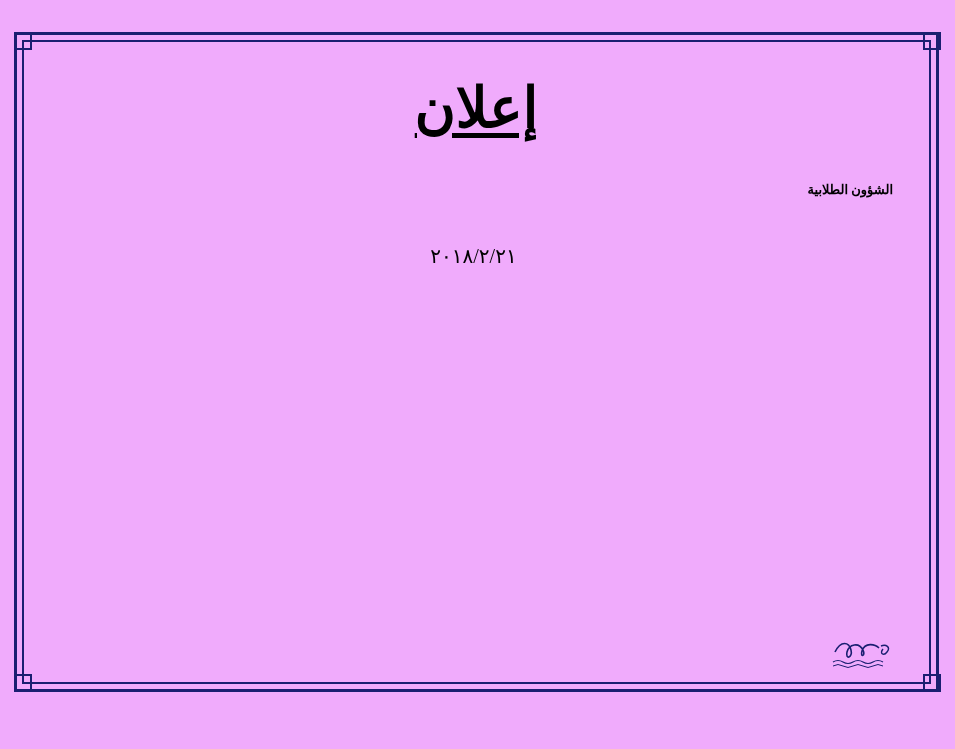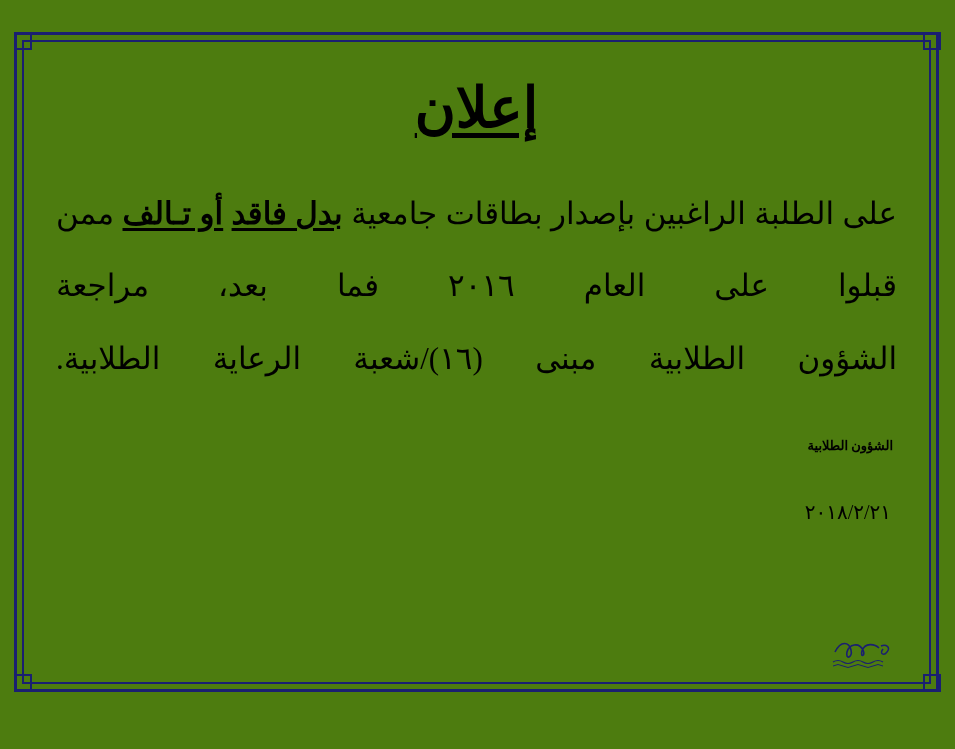--- a/index.html
+++ b/index.html
@@ -11,21 +11,21 @@
     width: 955px;
     height: 749px;
     font-family: "Liberation Serif", "DejaVu Serif", serif;
     overflow: hidden;
   }
 
   .page {
     position: relative;
     width: 955px;
     height: 749px;
-    background: #4d7c0f;
+    background: #f0abfc;
     box-sizing: border-box;
     text-decoration: underline;
   }
 
   
   .frame-outer {
     position: absolute;
     left: 14px;
     top: 32px;
     width: 925px;
@@ -104,21 +104,21 @@
     direction: rtl;
     text-align: right;
     padding-right: 4px;
   }
 
   .date {
     margin-top: 46px;
     font-size: 20px;
     color: #000000;
     direction: rtl;
-    text-align: right;
+    text-align: center;
     padding-right: 6px;
     letter-spacing: 1px;
   }
 
   .scribble {
     position: absolute;
     right: 14px;
     bottom: 6px;
     width: 80px;
     height: 34px;
@@ -133,25 +133,20 @@
   <div class="frame-inner"></div>
   <div class="corner tl"></div>
   <div class="corner tr"></div>
   <div class="corner bl"></div>
   <div class="corner br"></div>
 
   <div class="content">
 
     <div class="title">إعلان</div>
 
-    <div class="body-text">
-      <span>على الطلبة الراغبين بإصدار بطاقات جامعية </span><span class="b">بدل فاقد</span>
-      <span class="b">أو تـالف</span><span> ممن قبلوا على العام ٢٠١٦ فما بعد، مراجعة</span>
-      <div class="last-line">الشؤون الطلابية مبنى (١٦)/شعبة الرعاية الطلابية.</div>
-    </div>
 
     <div class="signature">الشؤون الطلابية</div>
 
     <div class="date">٢٠١٨/٢/٢١</div>
 
     <svg class="scribble" viewBox="0 0 80 34">
       <path d="M6 16 C12 4, 20 6, 22 14 C24 22, 16 24, 18 16 C20 8, 30 6, 34 14 C37 20, 31 22, 33 15 C36 6, 46 8, 50 12" fill="none" stroke="#1a1f71" stroke-width="1.6"></path>
       <path d="M52 10 C57 8, 62 11, 58 16 C55 20, 50 18, 54 13" fill="none" stroke="#1a1f71" stroke-width="1.4"></path>
       <path d="M4 26 q5 -3 10 0 q5 3 10 0 q5 -3 10 0 q5 3 10 0 q5 -3 10 0" fill="none" stroke="#1a1f71" stroke-width="1.2"></path>
       <path d="M4 30 q5 -3 10 0 q5 3 10 0 q5 -3 10 0 q5 3 10 0 q5 -3 10 0" fill="none" stroke="#1a1f71" stroke-width="1"></path>

